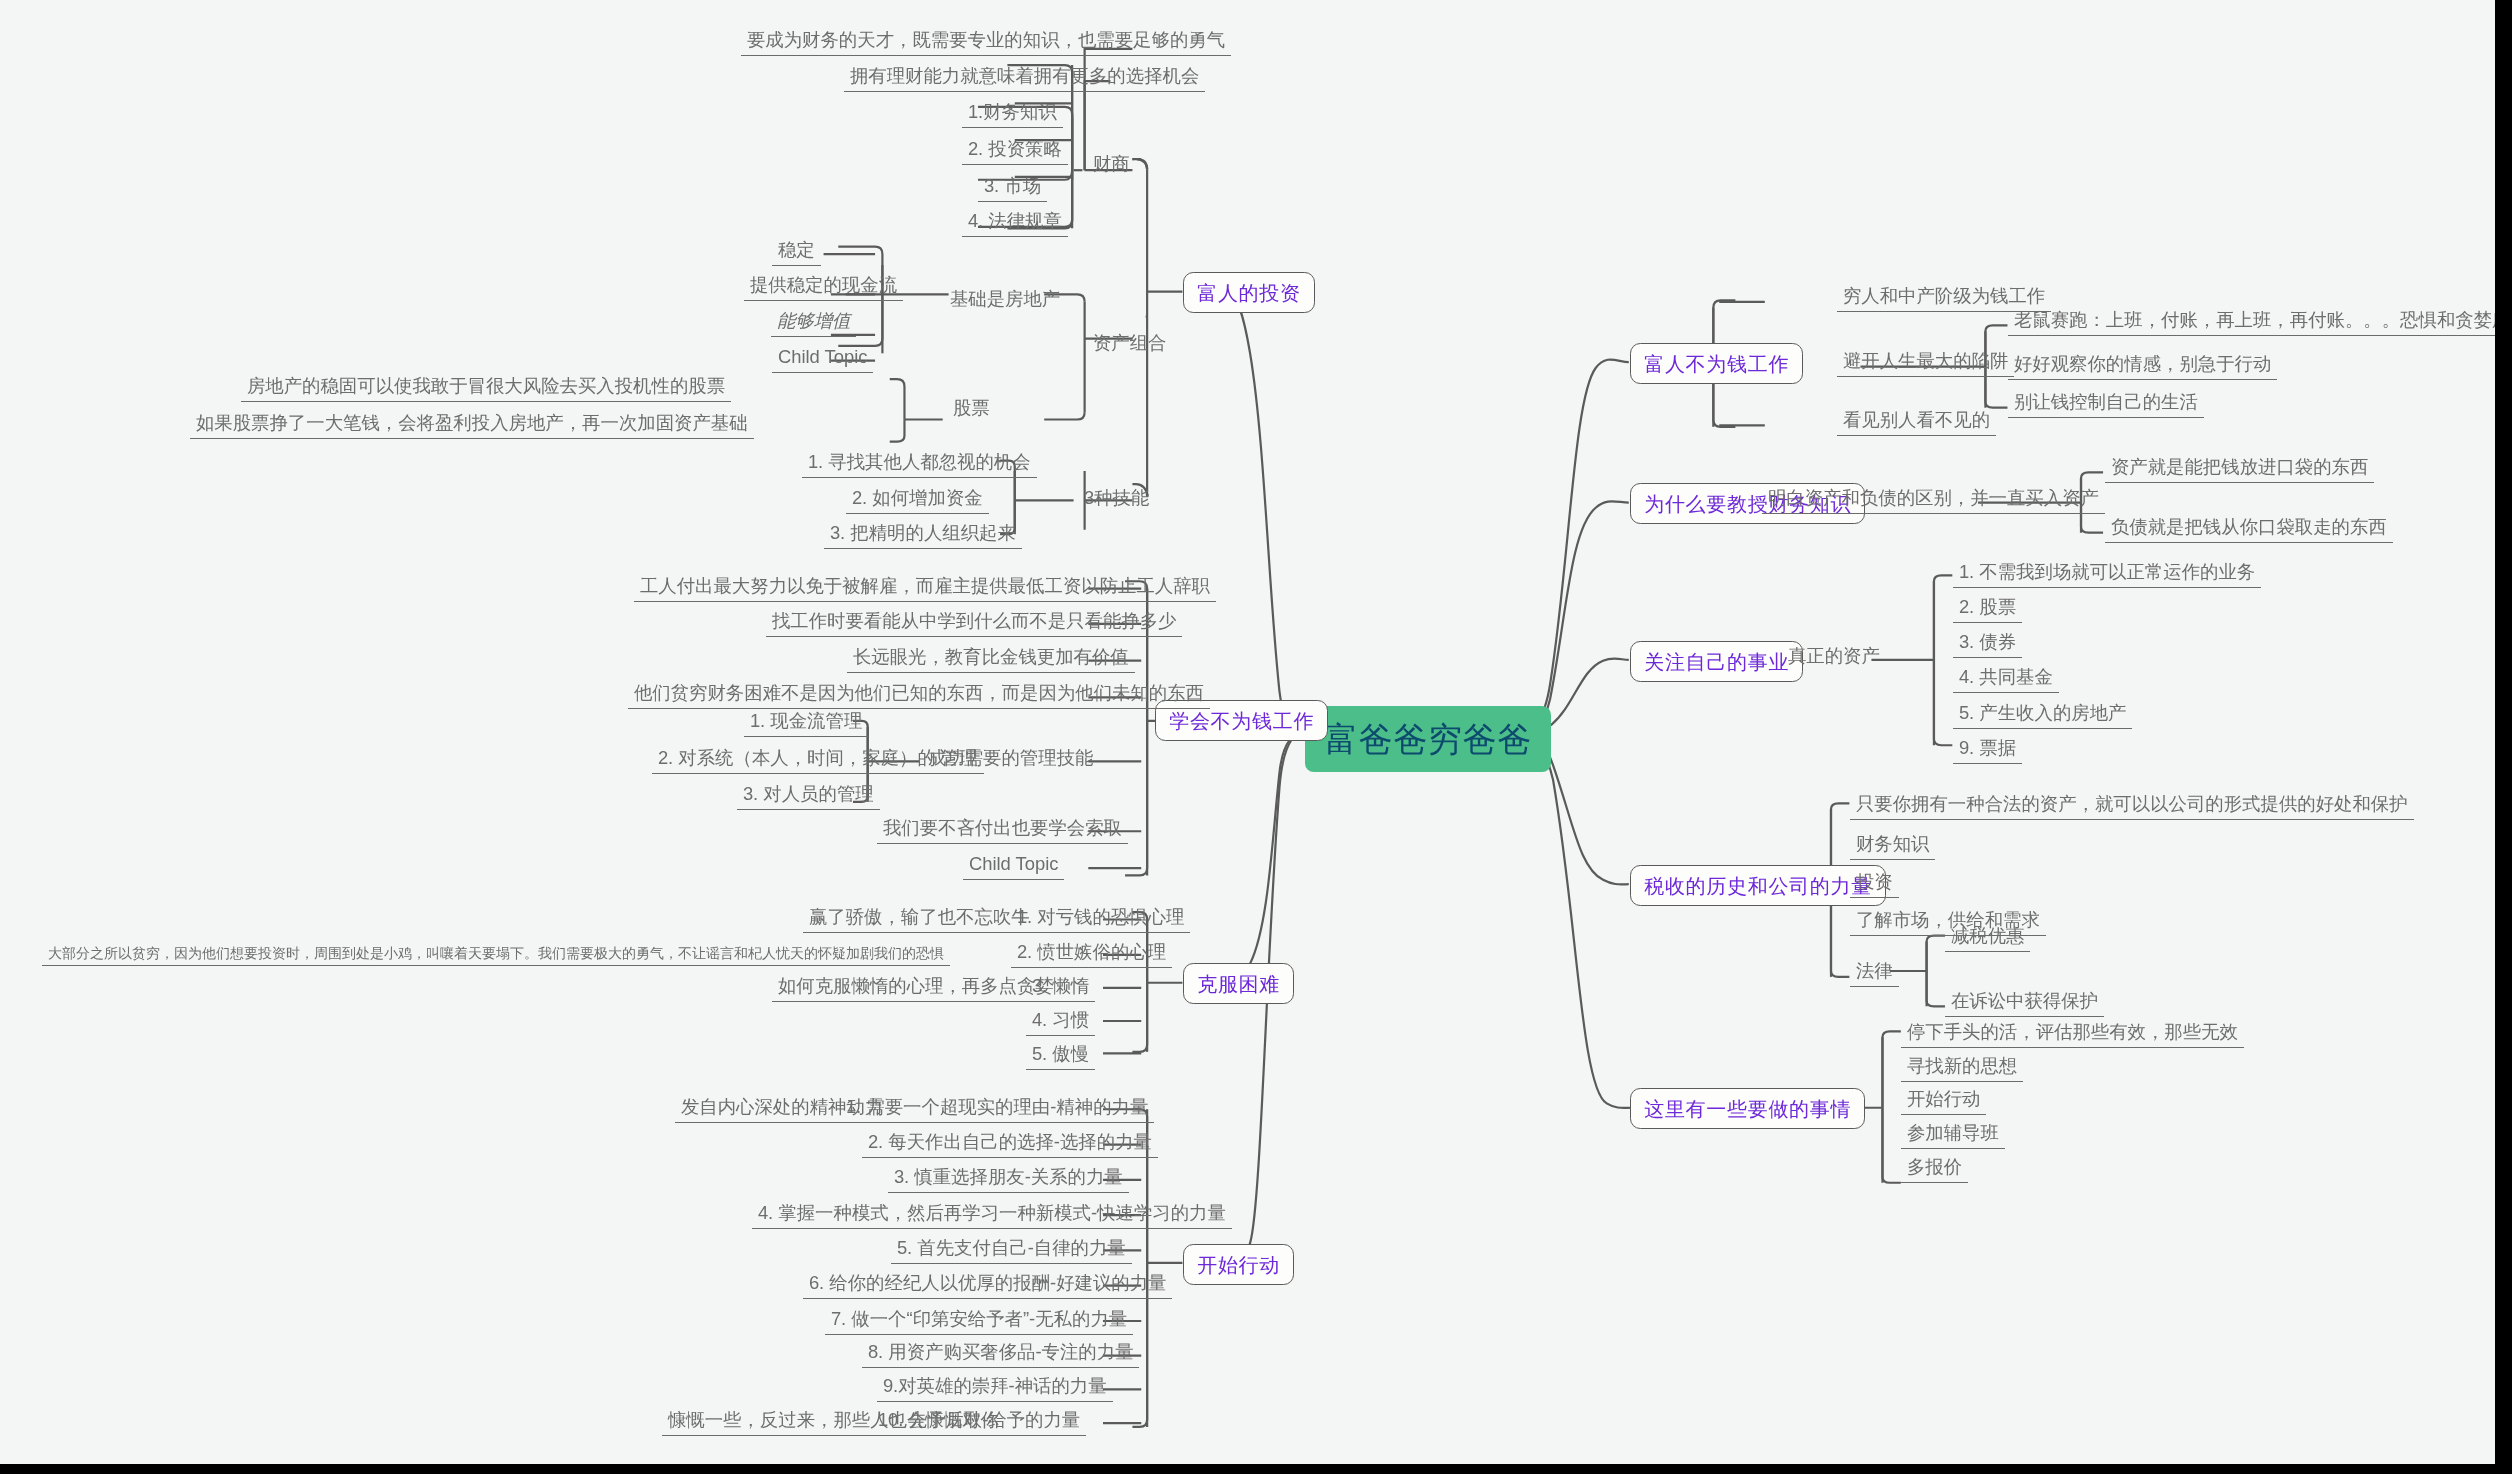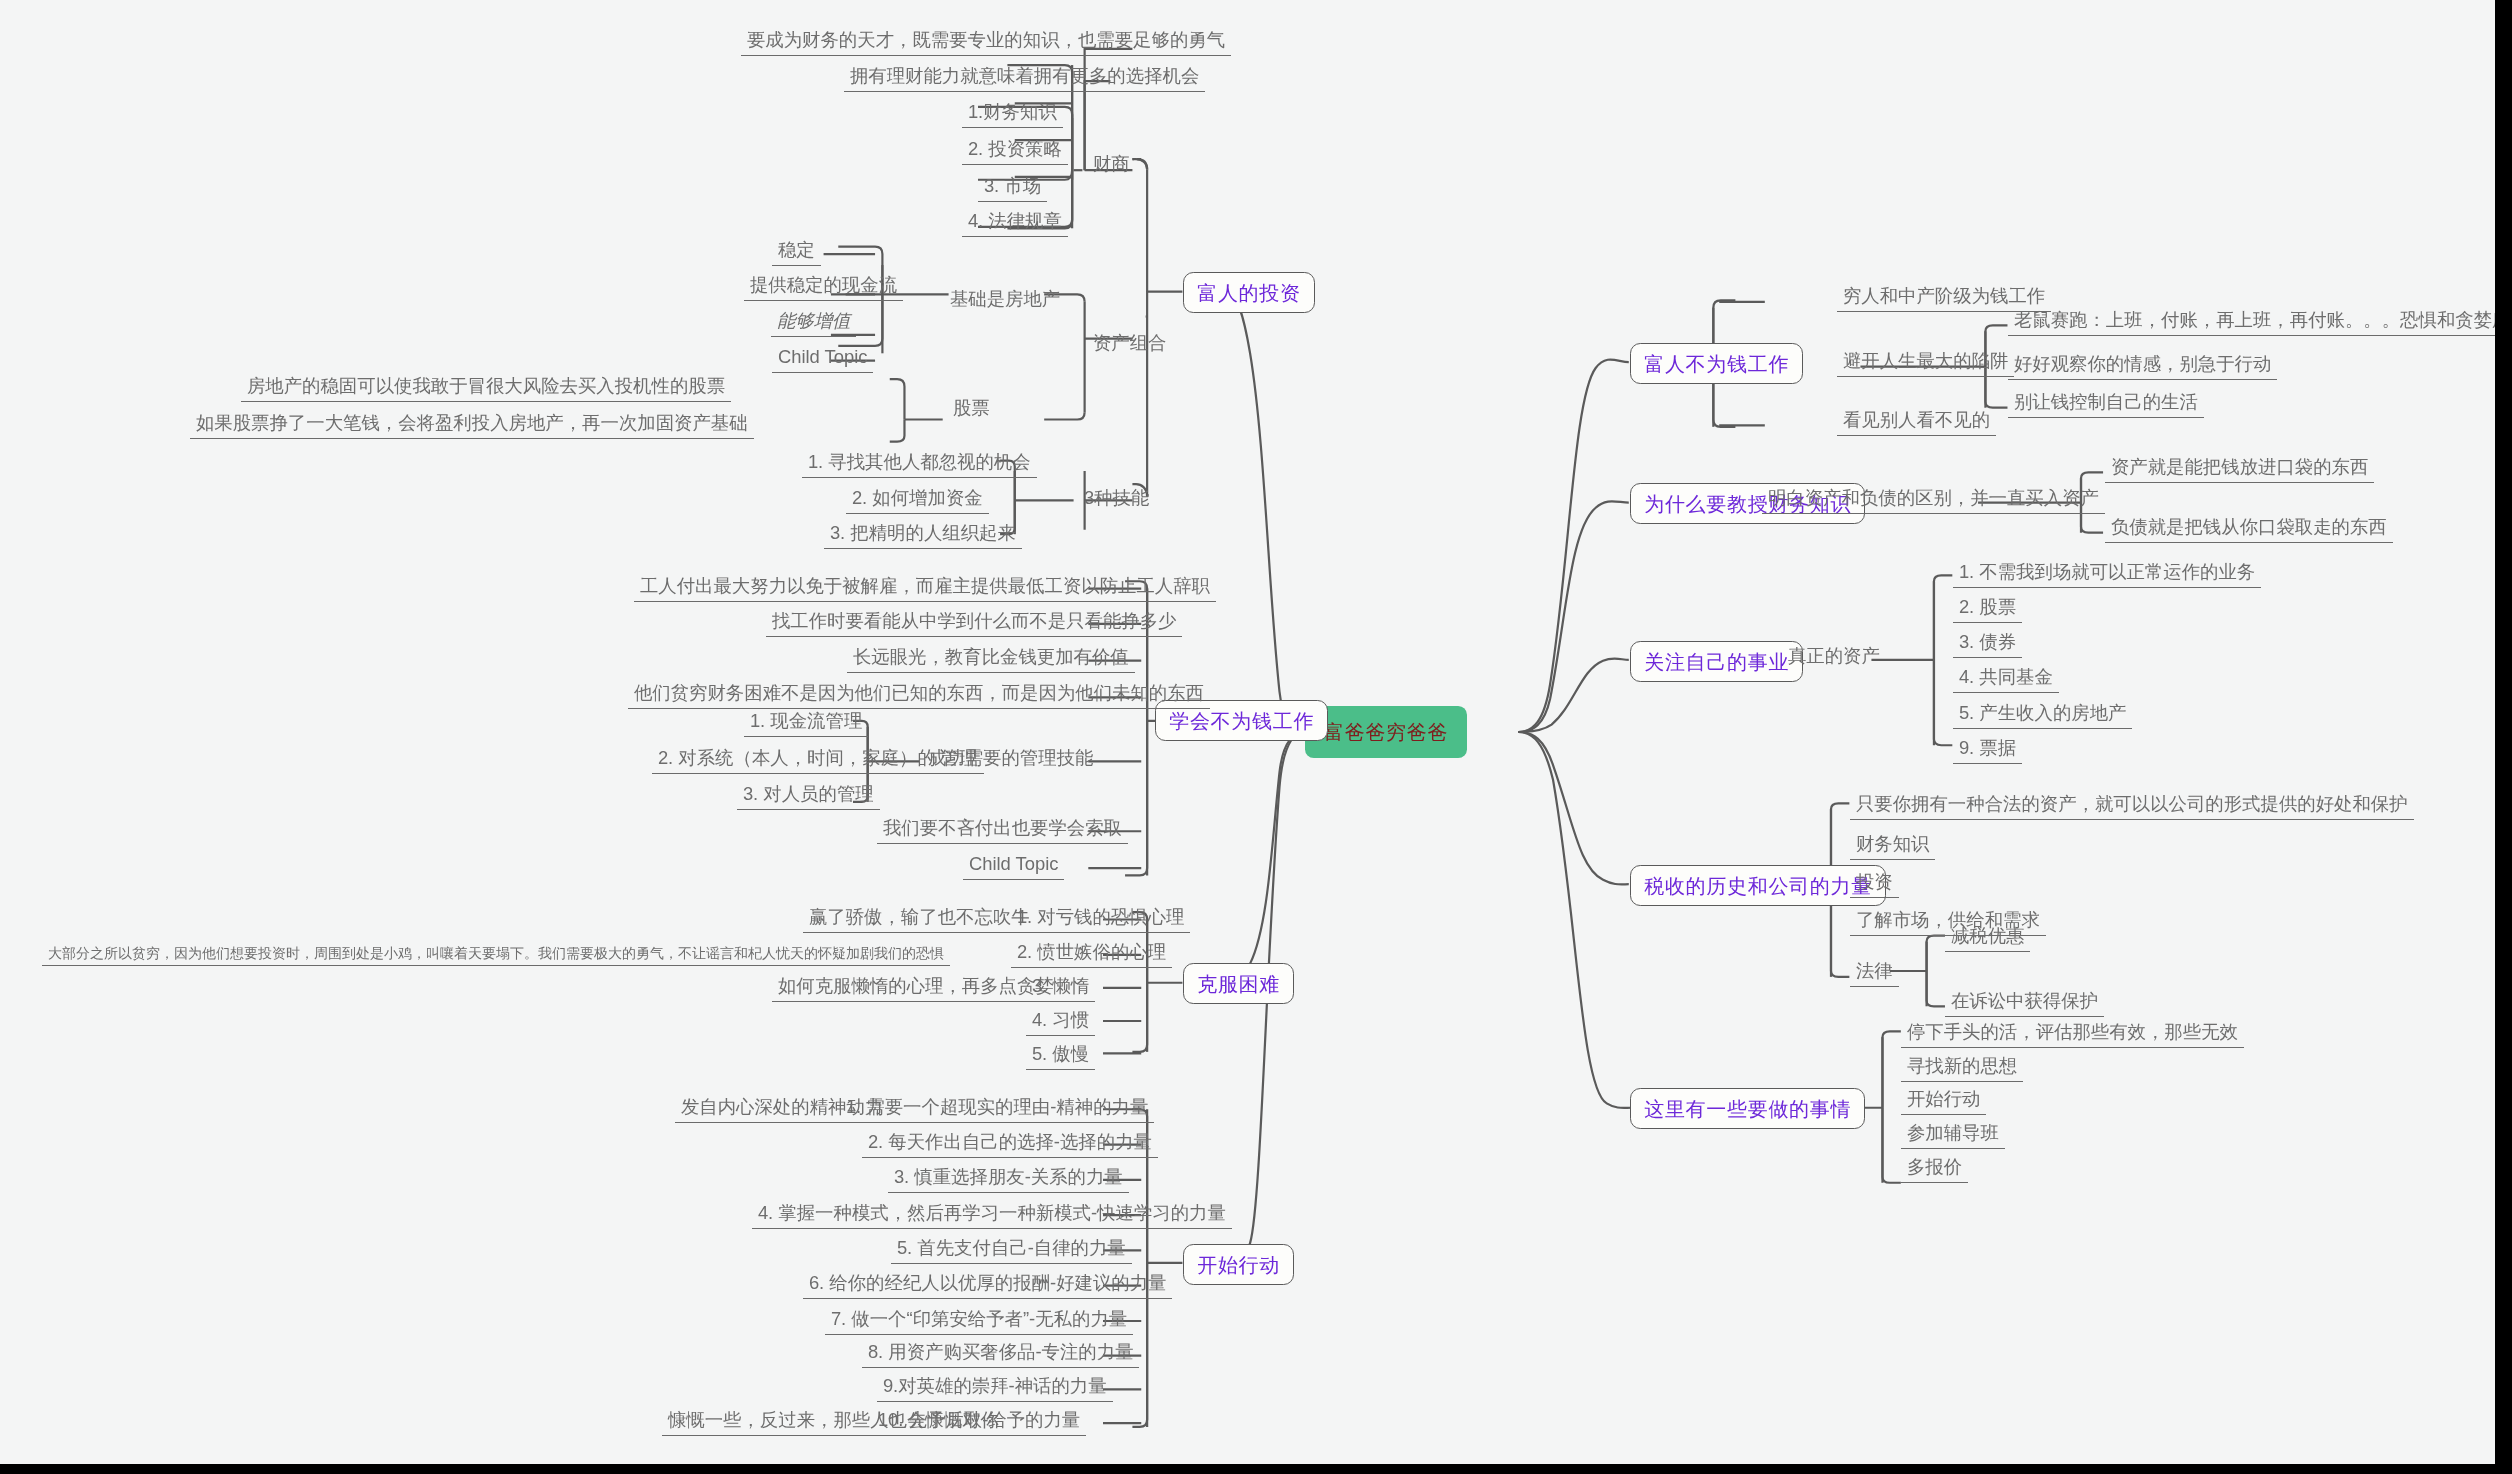--- a/index.html
+++ b/index.html
@@ -4,22 +4,22 @@
 <style>
   html,body{margin:0;padding:0;background:#000;}
   #page{position:relative;width:2512px;height:1475px;background:#000;overflow:hidden;
         font-family:"Liberation Sans","DejaVu Sans",sans-serif;}
   #canvas{position:absolute;left:0;top:0;width:2495px;height:1464px;background:#f4f5f5;overflow:hidden;}
   #edges{position:absolute;left:0;top:0;width:2495px;height:1464px;pointer-events:none;}
 
   .node{position:absolute;box-sizing:border-box;white-space:nowrap;}
 
   
-  .root{background:#4BBE89;color:#7f1d1d;border-radius:8.8px;
-        font-size:20px;line-height:1;padding:16px 19px;letter-spacing:0.7px;
+  .root{background:#4BBE89;color:#0c4a6e;border-radius:8.8px;
+        font-size:34px;line-height:1;padding:16px 19px;letter-spacing:0.7px;
         display:flex;align-items:center;justify-content:center;}
 
   
   .l1{background:#fdfdfb;color:#6d28d9;border:1.5px solid #5a5a5a;border-radius:10.3px;
       font-size:20px;line-height:1;padding:9.6px 13.2px;letter-spacing:0.7px;
       display:flex;align-items:center;justify-content:center;}
 
   
   .leaf{color:#6d6d6d;font-size:18.4px;line-height:1;padding:2.2px 5.9px 5.1px 5.9px;
         border-bottom:1.5px solid #6b6b6b;}

